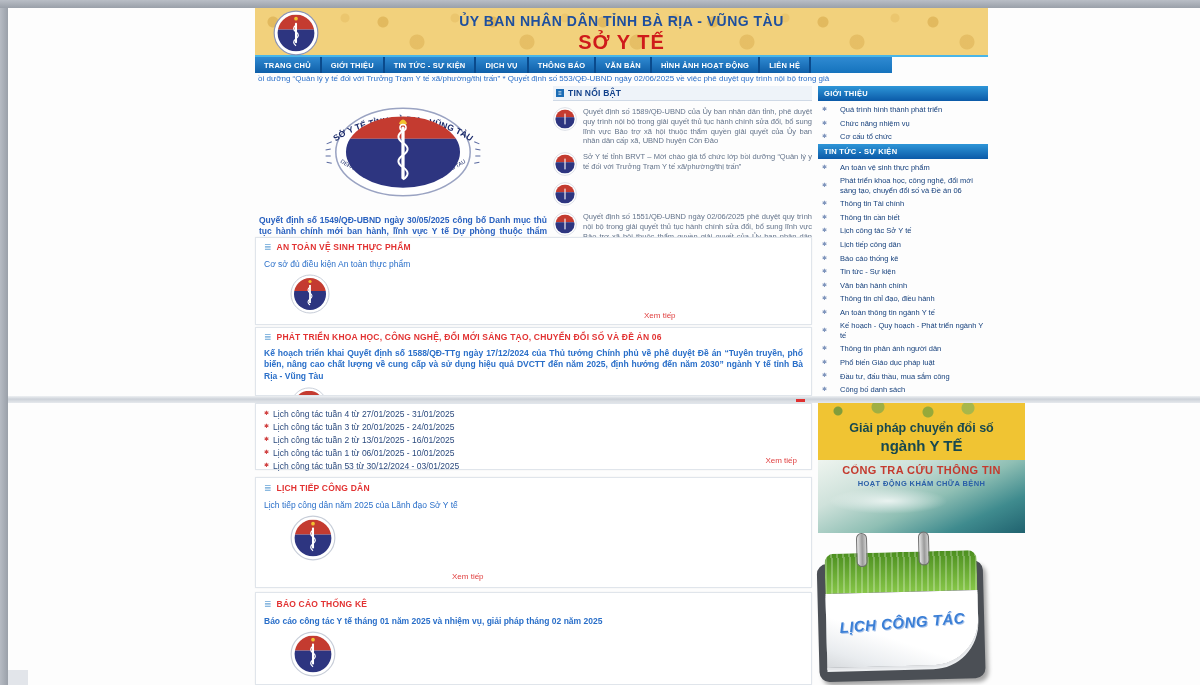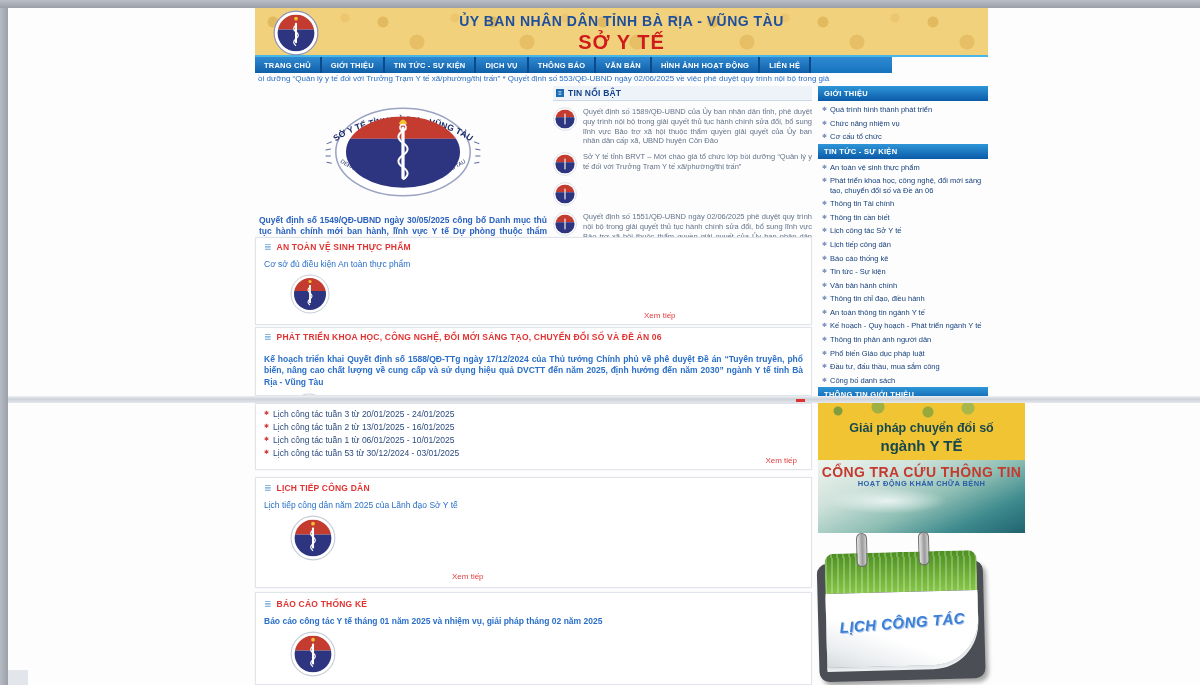--- a/index.html
+++ b/index.html
@@ -49,38 +49,38 @@
               border-bottom:1px solid #cfd9e6; padding:2px 3px; }
   .hot-head .sq { width:8px; height:8px; background:#1b6cb5; color:#fff; font-size:6px;
                   line-height:8px; text-align:center; }
   .hot-head .t { color:#12418a; font-weight:bold; font-size:8.5px; letter-spacing:.2px; }
   .hot-item { display:flex; gap:6px; margin-top:6px; cursor:pointer; }
   .hot-item .txt { flex:1; color:#64748b; font-size:7.5px; line-height:1.3; text-align:justify; }
 
   .side-top { position:absolute; left:818px; top:86px; width:170px; }
   .side-h { background:linear-gradient(#2e96d8,#0b5aa8); color:#fff; font-weight:bold;
             font-size:7.5px; letter-spacing:.3px; padding:3px 6px; margin-bottom:2px; }
-  .side-item { display:flex; gap:3px; padding:2px 2px 2px 4px; color:#16407c; font-size:7.5px;
-               line-height:1.25; cursor:pointer; }
+  .side-item { display:flex; gap:13px; padding:2px 2px 2px 4px; color:#16407c; font-size:7.5px;
+               line-height:1.25; cursor:pointer;align-items:center; }
   .bullet { color:#7d93bb; font-size:6px; line-height:1.6; }
   .bullet.red { color:#d04040; }
 
   .box { position:absolute; background:#fff; border:1px solid #e0e5eb; box-shadow:0 0 2px rgba(0,0,0,.05); }
   .box-food     { left:255px; top:237px; width:557px; height:88px; padding:4px 8px; }
   .box-science  { left:255px; top:327px; width:557px; height:69px; padding:4px 8px; overflow:hidden; }
   .box-schedule { left:255px; top:403px; width:557px; height:67px; padding:3px 8px; }
   .box-reception{ left:255px; top:477px; width:557px; height:111px; padding:5px 8px; }
   .box-report   { left:255px; top:592px; width:557px; height:93px; padding:6px 8px; }
 
   .sec-head { display:flex; align-items:center; gap:5px; }
   .sec-ico { color:#6aa5d8; font-size:9px; }
   .sec-title { color:#e23333; font-weight:bold; font-size:8.5px; letter-spacing:.2px; }
   .sec-link { display:block; margin-top:7px; color:#2a6fc9; font-size:8.5px; cursor:pointer; }
   .sec-link.bold { font-weight:bold; }
-  .sec-body { margin-top:12px; color:#2a6fc9; font-weight:bold; font-size:8.5px;
+  .sec-body { margin-top:6px; color:#2a6fc9; font-weight:bold; font-size:8.5px;
               line-height:1.35; text-align:justify; }
   .thumb { margin:5px 0 0 26px; cursor:pointer; }
   .more { position:absolute; color:#e04040; font-size:8px; cursor:pointer; }
   .more-food { left:388px; bottom:4px; }
   .more-sched { right:14px; bottom:4px; }
   .more-recep { left:196px; bottom:6px; }
 
   .sched-item { display:flex; gap:4px; color:#2b4a7e; font-size:8.5px; padding:1.5px 0; cursor:pointer; }
   .red-dash { position:absolute; right:6px; top:-5px; width:9px; height:3px; background:#e03030; cursor:pointer; }
 
@@ -98,21 +98,21 @@
       background-repeat:no-repeat; }
   .digital .l1 { position:absolute; left:0; right:0; top:18px; text-align:center;
                  color:#17484f; font-weight:bold; font-size:12.5px; }
   .digital .l2 { position:absolute; left:0; right:0; top:34px; text-align:center;
                  color:#17484f; font-weight:bold; font-size:15px; }
   .digital .photo { position:relative; height:73px;
       background:linear-gradient(155deg,#eef4ef 0%,#cfe2db 28%,#8fbfb4 55%,#3f8b8e 78%,#20626f 100%); }
   .digital .photo:before { content:""; position:absolute; left:10px; top:28px; width:120px; height:26px;
       background:radial-gradient(ellipse, rgba(255,255,255,.75), transparent 70%); }
   .digital .l3 { position:absolute; left:0; right:0; top:4px; text-align:center;
-                 color:#c43a2e; font-weight:bold; font-size:14px; letter-spacing:.4px; }
+                 color:#c43a2e; font-weight:bold; font-size:11px; letter-spacing:.4px; }
   .digital .l4 { position:absolute; left:0; right:0; top:19px; text-align:center;
                  color:#2a5fa8; font-weight:bold; font-size:7.5px; letter-spacing:.4px; }
 
   .calendar { position:absolute; left:824px; top:548px; width:162px; height:132px; transform:rotate(-1.5deg); cursor:pointer; }
   .cal-base { position:absolute; left:-6px; top:14px; width:166px; height:118px;
               background:#4b4f55; border-radius:10px; box-shadow:3px 4px 4px rgba(0,0,0,.35); }
   .cal-green { position:absolute; left:2px; top:4px; width:152px; height:40px;
                background:linear-gradient(#4c8f1f,#86c648); border-radius:9px 9px 0 0;
                background-image:
                  repeating-linear-gradient(90deg, rgba(255,255,255,.25) 0 2px, transparent 2px 6px),
@@ -374,20 +374,24 @@
         </g>
     </svg>
   </div>
 
   <div class="seam"></div>
 
   <div class="box box-schedule">
     <div class="red-dash"></div>
     <div class="sched-item">
         <span class="bullet red">✱</span>
+        <span>Lịch công tác tuần 4 từ 27/01/2025 - 31/01/2025</span>
+      </div>
+    <div class="sched-item">
+        <span class="bullet red">✱</span>
         <span>Lịch công tác tuần 3 từ 20/01/2025 - 24/01/2025</span>
       </div>
     <div class="sched-item">
         <span class="bullet red">✱</span>
         <span>Lịch công tác tuần 2 từ 13/01/2025 - 16/01/2025</span>
       </div>
     <div class="sched-item">
         <span class="bullet red">✱</span>
         <span>Lịch công tác tuần 1 từ 06/01/2025 - 10/01/2025</span>
       </div>

